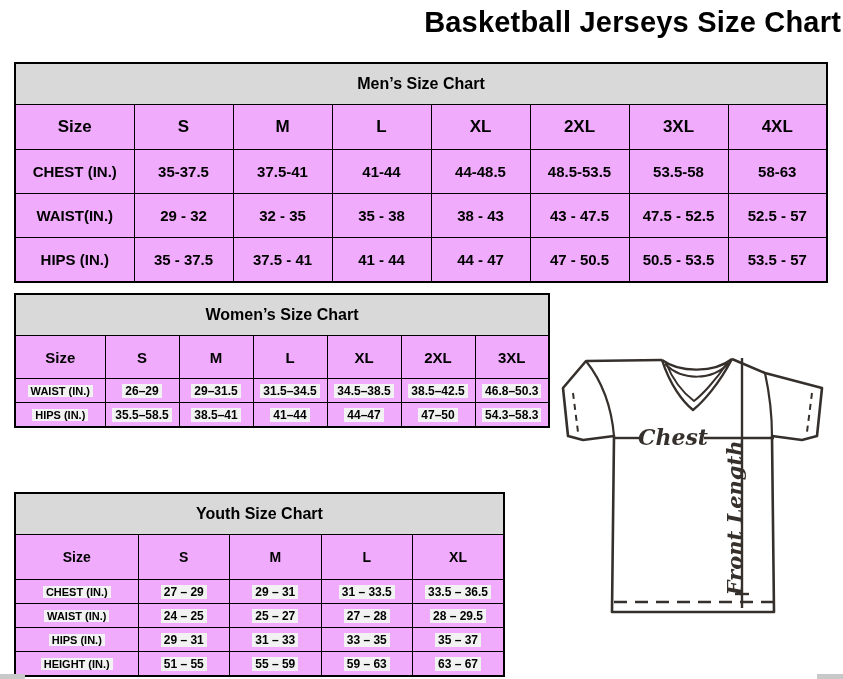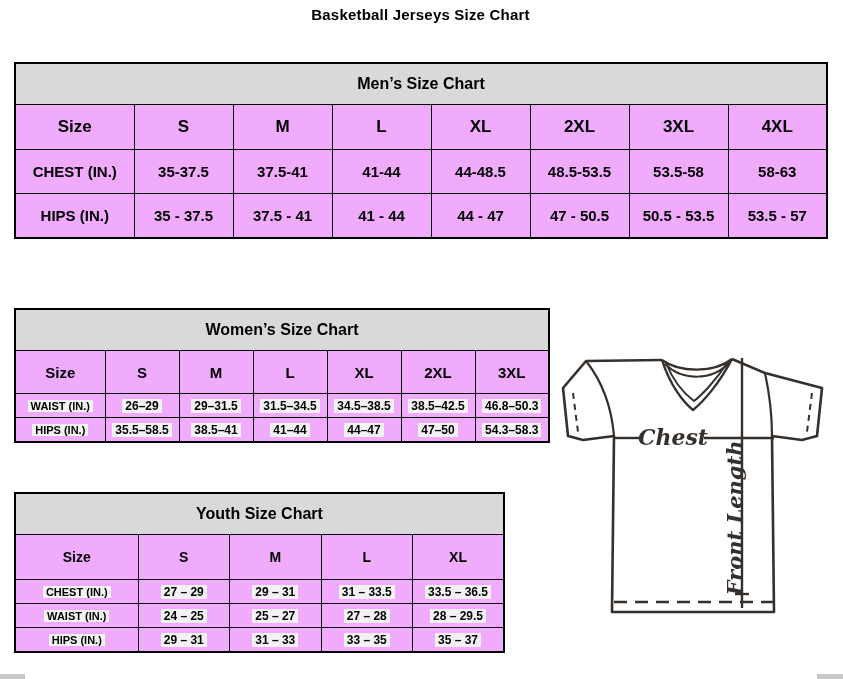--- a/index.html
+++ b/index.html
@@ -1,38 +1,38 @@
 <!DOCTYPE html>
 <html><head>
 <meta charset="utf-8">
 <style>
   html,body{margin:0;padding:0;}
   body{
     width:843px;height:679px;position:relative;background:#ffffff;
     font-family:"Liberation Sans",sans-serif;color:#000;overflow:hidden;
   }
   .page-title{
-    position:absolute;top:6px;left:0;width:841px;text-align:center;
-    font-size:15px;font-weight:bold;letter-spacing:0.2px;
+    position:absolute;top:6px;left:0;width:841px;text-align:right;
+    font-size:29px;font-weight:bold;letter-spacing:0.2px;
   }
   table.tbl{
     position:absolute;border-collapse:collapse;table-layout:fixed;background:#f0abfc;
     border:2px solid #000;
   }
   table.tbl th,table.tbl td{
     border:1px solid #000;text-align:center;vertical-align:middle;
     padding:0;overflow:hidden;white-space:nowrap;
   }
   th.band{background:#d9d9d9;font-weight:bold;font-size:16px;height:40px;border-bottom:1px solid #000;}
   
   #mens{left:14px;top:62px;width:814px;}
   #mens th.colhead{height:44px;font-size:17px;font-weight:bold;}
   #mens td{height:43px;font-size:15px;font-weight:bold;}
   
-  #womens{left:14px;top:308px;width:536px;}
+  #womens{left:14px;top:293px;width:536px;}
   #womens th.colhead{height:42px;font-size:15px;font-weight:bold;}
   #womens td{height:23px;font-size:12px;font-weight:bold;}
   #womens td.rowlabel{font-size:11px;}
   
   #youth{left:14px;top:492px;width:491px;}
   #youth th.colhead{height:44px;font-size:14px;font-weight:bold;}
   #youth td{height:23px;font-size:12px;font-weight:bold;}
   #youth td.rowlabel{font-size:11px;}
   .hl{background:#f2f2f2;padding:0 3px;}
   
@@ -78,20 +78,30 @@
     <td class="rowlabel">CHEST (IN.)</td>
     <td>35-37.5</td>
     <td>37.5-41</td>
     <td>41-44</td>
     <td>44-48.5</td>
     <td>48.5-53.5</td>
     <td>53.5-58</td>
     <td>58-63</td>
   </tr>
   <tr>
+    <td class="rowlabel">WAIST(IN.)</td>
+    <td>29 - 32</td>
+    <td>32 - 35</td>
+    <td>35 - 38</td>
+    <td>38 - 43</td>
+    <td>43 - 47.5</td>
+    <td>47.5 - 52.5</td>
+    <td>52.5 - 57</td>
+  </tr>
+  <tr>
     <td class="rowlabel">HIPS (IN.)</td>
     <td>35 - 37.5</td>
     <td>37.5 - 41</td>
     <td>41 - 44</td>
     <td>44 - 47</td>
     <td>47 - 50.5</td>
     <td>50.5 - 53.5</td>
     <td>53.5 - 57</td>
   </tr>
 </tbody>
@@ -174,20 +184,27 @@
     <td><span class="hl">27 – 28</span></td>
     <td><span class="hl">28 – 29.5</span></td>
   </tr>
   <tr>
     <td class="rowlabel"><span class="hl">HIPS (IN.)</span></td>
     <td><span class="hl">29 – 31</span></td>
     <td><span class="hl">31 – 33</span></td>
     <td><span class="hl">33 – 35</span></td>
     <td><span class="hl">35 – 37</span></td>
   </tr>
+  <tr>
+    <td class="rowlabel"><span class="hl">HEIGHT (IN.)</span></td>
+    <td><span class="hl">51 – 55</span></td>
+    <td><span class="hl">55 – 59</span></td>
+    <td><span class="hl">59 – 63</span></td>
+    <td><span class="hl">63 – 67</span></td>
+  </tr>
 </tbody>
   </table>
 
 <div class="diagram">
   <svg width="292" height="331" viewBox="0 0 292 331" xmlns="http://www.w3.org/2000/svg" fill="none" stroke="#36302c" stroke-linejoin="round" stroke-linecap="butt">
 
     <path stroke-width="2.6" d="M 112 20 L 36 21 L 13 48 L 18 96 L 33 100 L 64 96
          L 62 272 L 224 272 L 222 96
          L 252 100 L 267 96 L 272 48 L 215 33 L 182 19"></path>
 

